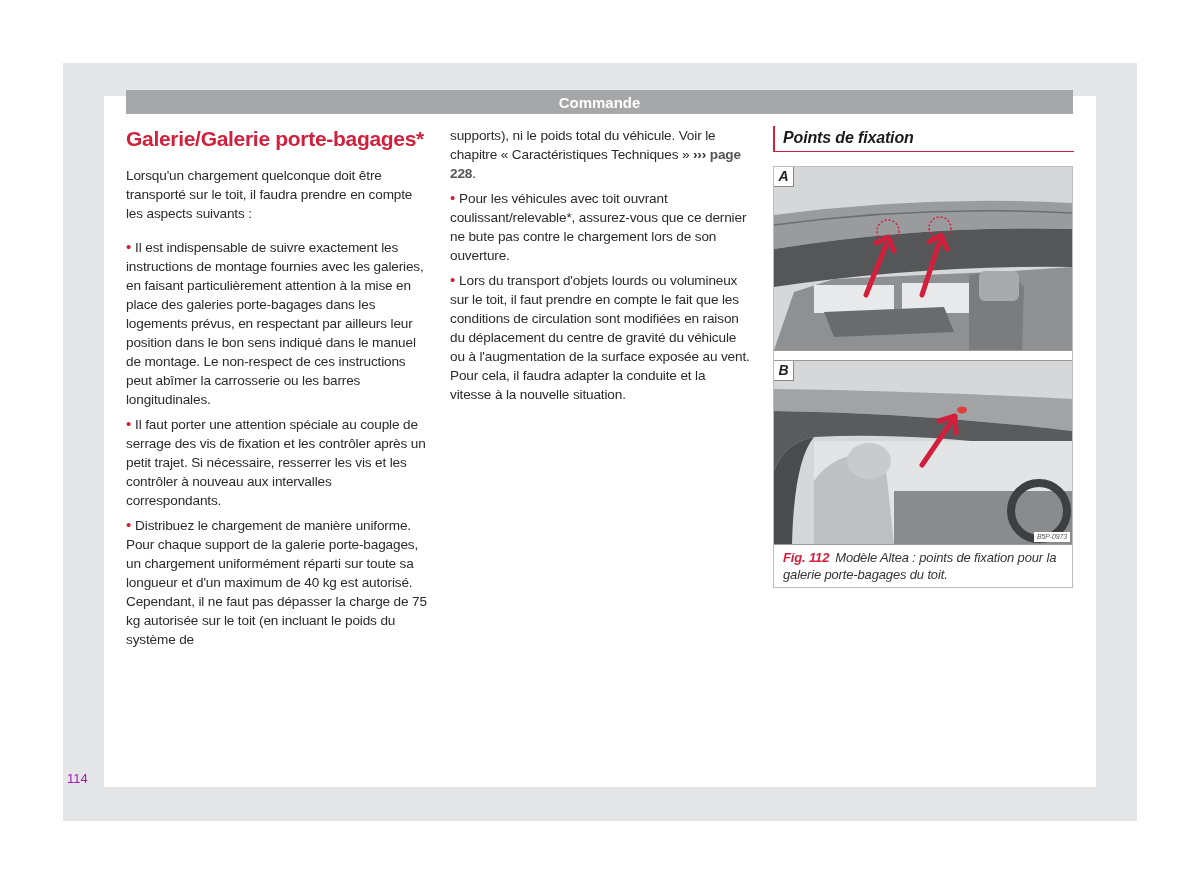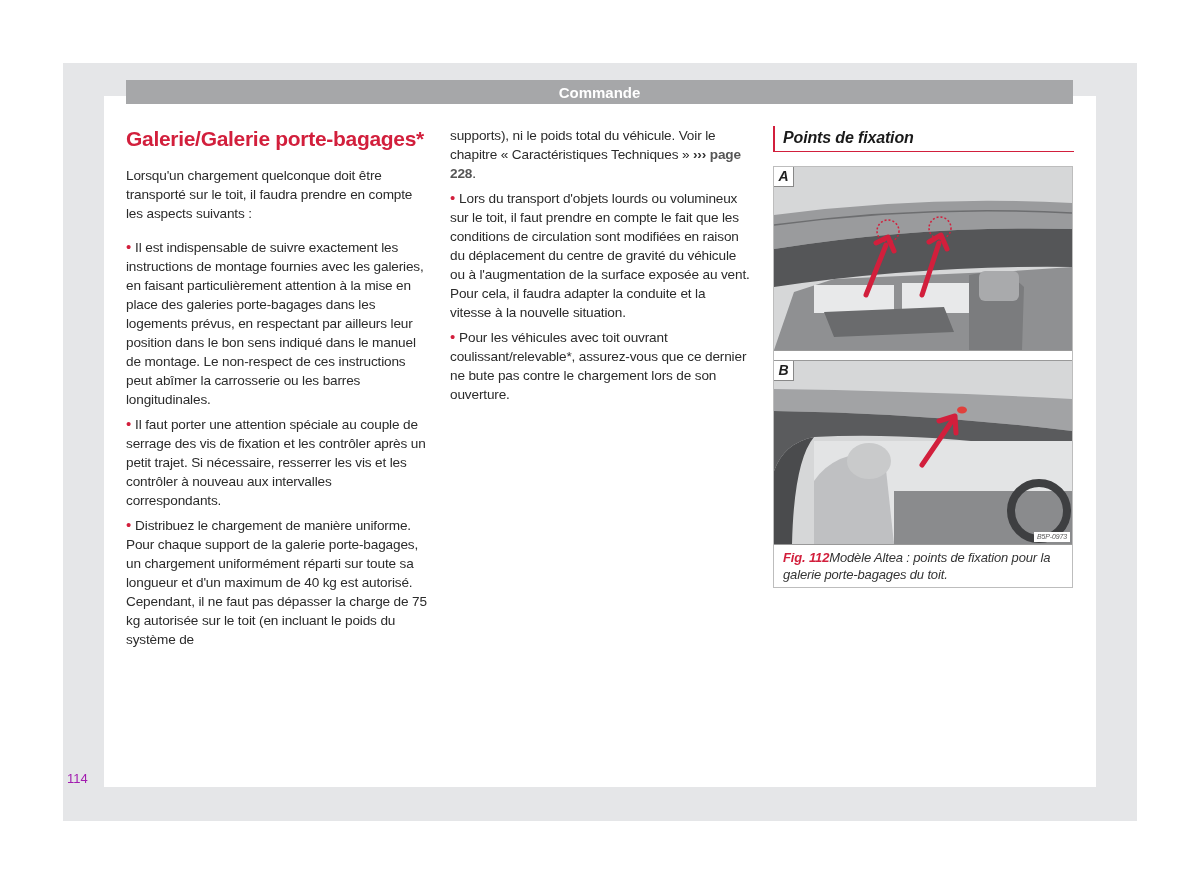--- a/index.html
+++ b/index.html
@@ -1,36 +1,36 @@
 <!DOCTYPE html>
 <html><head>
 <meta charset="utf-8">
 <style>
   html, body { margin:0; padding:0; background:#ffffff; }
   body { width:1200px; height:884px; position:relative; overflow:hidden; font-family:"Liberation Sans", "DejaVu Sans", sans-serif; color:#2b2b2b; }
   .frame { position:absolute; left:63px; top:63px; width:1074px; height:758px; background:#e5e6e8; }
   .page { position:absolute; left:104px; top:96px; width:992px; height:691px; background:#ffffff; }
-  .header-bar { position:absolute; left:126px; top:80px; width:947px; height:24px; background:#a6a7a9; color:#ffffff; font-weight:bold; font-size:15px; text-align:center; line-height:26px; }
+  .header-bar { position:absolute; left:126px; top:90px; width:947px; height:24px; background:#a6a7a9; color:#ffffff; font-weight:bold; font-size:15px; text-align:center; line-height:26px; }
   .col { position:absolute; font-size:13.6px; line-height:19px; letter-spacing:-0.15px; }
   .col1 { left:126px; top:126px; width:302px; }
   .col2 { left:450px; top:126px; width:300px; }
   .col3 { left:773px; top:126px; width:301px;font-style:italic; }
   .title { color:#d21f3c; font-size:21px; font-weight:bold; line-height:26px; margin:0 0 14px 0; letter-spacing:-0.3px; }
   .subhead { border-left:2px solid #d21f3c; border-bottom:1.5px solid #d21f3c; padding:2px 0 3px 8px; font-size:16px; font-weight:bold; color:#1a1a1a; margin-bottom:14px; line-height:20px; }
   p { margin:0 0 5px 0; }
   .intro { margin-bottom:14px; }
   .bullet::before { content:"\2022"; color:#d21f3c; margin-right:4px; font-size:15px; }
   .link { font-weight:bold; color:#555; }
   .link .arrows { font-weight:bold; color:#333; }
   .figure { border:1px solid #bdbdbd; margin-top:14px; width:298px; }
   .img { position:relative; height:183px; background:#d3d4d5; overflow:hidden; border-bottom:1px solid #999; }
   .img + .img { margin-top:9px; border-top:1px solid #999; }
   .panel-label { position:absolute; left:0; top:0; width:19px; height:19px; background:#ffffff; border-right:1px solid #888; border-bottom:1px solid #888; font-weight:bold; font-size:14px; text-align:center; line-height:19px; color:#222; z-index:3; }
   .caption { padding:4px 8px 4px 9px; font-size:13px; line-height:17px; color:#333; }
-  .caption .fig { color:#d21f3c; font-weight:bold; }
+  .caption .fig { color:#d21f3c; font-weight:bold; margin-right:6px; }
   .code { position:absolute; right:2px; bottom:2px; background:#fff; font-size:7px; color:#555; padding:0 3px; line-height:10px; z-index:3; }
   .page-num { position:absolute; left:67px; top:771px; font-size:13px; color:#a21caf; }
   svg { position:absolute; left:0; top:0; }
 </style>
 </head>
 <body>
 
 <div class="frame"></div>
 <div class="page"></div>
 <div class="header-bar">Commande</div>
@@ -41,22 +41,22 @@
   <p class="bullet">Il est indispensable de suivre exactement les instructions de montage fournies avec les galeries, en faisant particulièrement attention à la mise en place des galeries porte-bagages dans les logements prévus, en respectant par ailleurs leur position dans le bon sens indiqué dans le manuel de montage. Le non-respect de ces instructions peut abîmer la carrosserie ou les barres longitudinales.</p>
   <p class="bullet">Il faut porter une attention spéciale au couple de serrage des vis de fixation et les contrôler après un petit trajet. Si nécessaire, resserrer les vis et les contrôler à nouveau aux intervalles correspondants.</p>
   <p class="bullet">Distribuez le chargement de manière uniforme. Pour chaque support de la galerie porte-bagages, un chargement uniformément réparti sur toute sa longueur et d'un maximum de 40 kg est autorisé. Cependant, il ne faut pas dépasser la charge de 75 kg autorisée sur le toit (en incluant le poids du système de</p>
 </div>
 
 <div class="col col2">
   <p>
     <span>supports), ni le poids total du véhicule. Voir le chapitre « Caractéristiques Techniques »</span>
     <span class="link"><span class="arrows">›››</span> <span>page 228</span></span><span>.</span>
   </p>
+  <p class="bullet">Pour les véhicules avec toit ouvrant coulissant/relevable*, assurez-vous que ce dernier ne bute pas contre le chargement lors de son ouverture.</p>
   <p class="bullet">Lors du transport d'objets lourds ou volumineux sur le toit, il faut prendre en compte le fait que les conditions de circulation sont modifiées en raison du déplacement du centre de gravité du véhicule ou à l'augmentation de la surface exposée au vent. Pour cela, il faudra adapter la conduite et la vitesse à la nouvelle situation.</p>
-  <p class="bullet">Pour les véhicules avec toit ouvrant coulissant/relevable*, assurez-vous que ce dernier ne bute pas contre le chargement lors de son ouverture.</p>
 </div>
 
 <div class="col col3">
   <div class="subhead">Points de fixation</div>
   <div class="figure">
     <div class="img">
       <div class="panel-label">A</div>
       <svg width="298" height="183" viewBox="0 0 298 183">
         <rect x="0" y="0" width="298" height="183" fill="#d6d7d8"></rect>
         <path d="M0 48 Q150 28 298 36 L298 62 Q150 58 0 82 Z" fill="#9a9b9d"></path>

